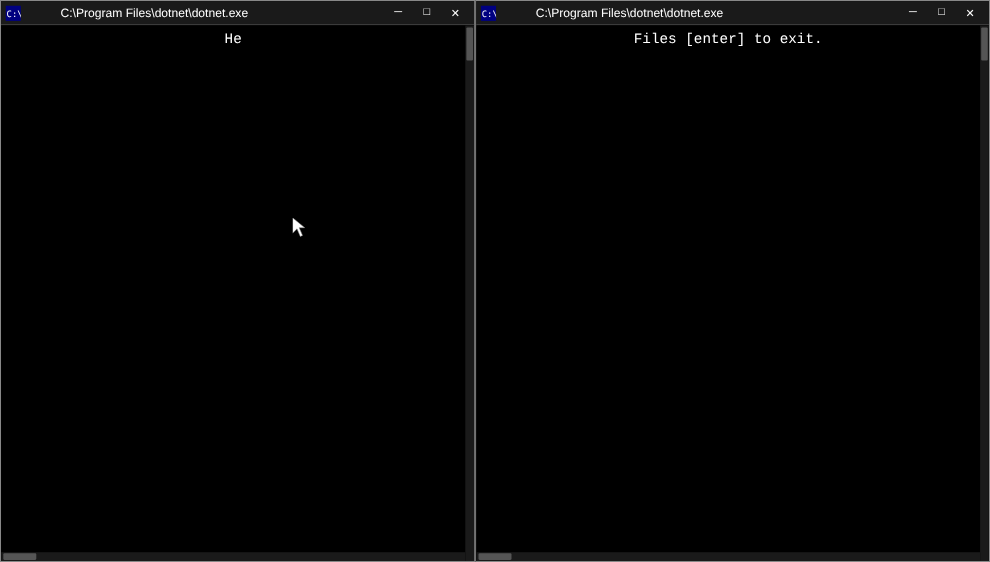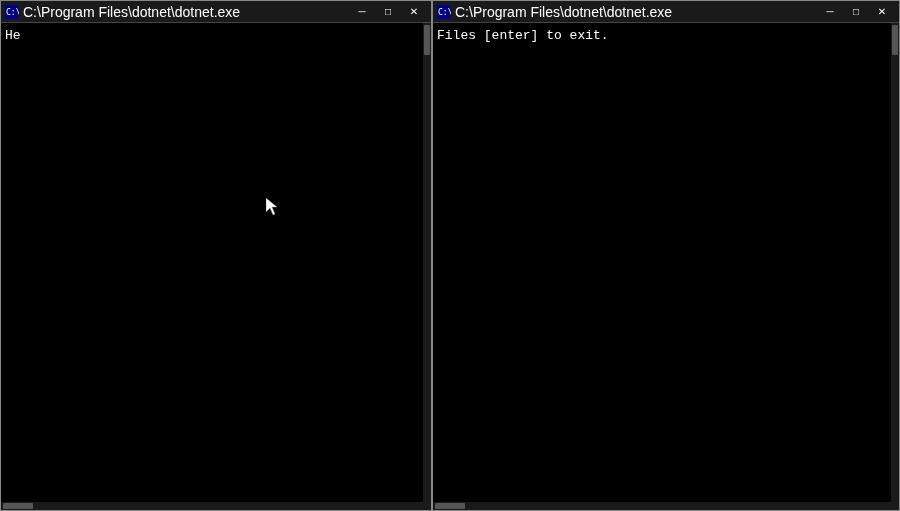--- a/index.html
+++ b/index.html
@@ -57,24 +57,25 @@
     }
 
     .title-bar-icon svg {
       width: 14px;
       height: 14px;
     }
 
     .title-bar-text {
       flex: 1;
       color: #ffffff;
-      font-size: 14px;
+      font-size: 11px;
       white-space: nowrap;
       overflow: hidden;
       text-overflow: ellipsis;
+      margin-left: 32px;
     }
 
     .title-bar-controls {
       display: flex;
       gap: 0;
       margin-left: 4px;
     }
 
     .title-bar-btn {
       width: 26px;
@@ -88,20 +89,21 @@
       background: transparent;
       border: none;
       padding: 0;
     }
 
     .console-body {
       flex: 1;
       background: #000000;
       position: relative;
       overflow: hidden;
+      text-align: center;
     }
 
     .scrollbar-right {
       position: absolute;
       right: 0;
       top: 0;
       width: 8px;
       height: 100%;
       background: #1a1a1a;
       display: flex;

